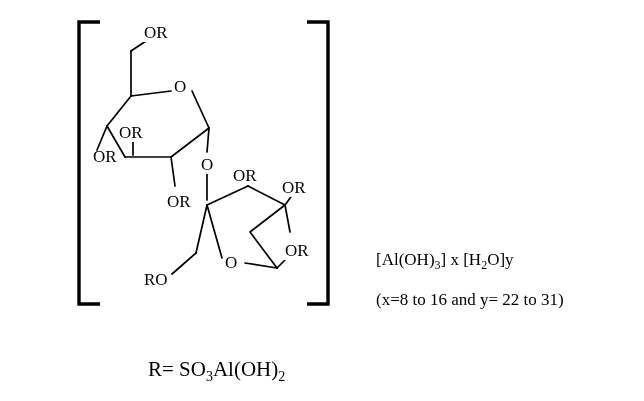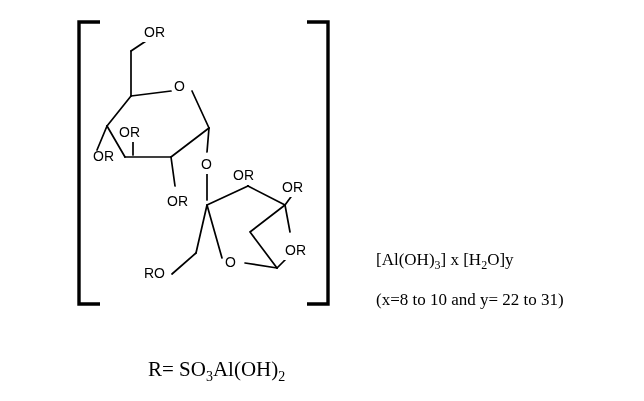--- a/index.html
+++ b/index.html
@@ -17,22 +17,22 @@
   }
   #structure-canvas {
     position: absolute;
     left: 0;
     top: 0;
     width: 644px;
     height: 401px;
   }
   .atom-label {
     position: absolute;
-    font-family: Liberation Sans, sans-serif;
-    font-size: 14px;
+    font-family: Liberation Serif, serif;
+    font-size: 17px;
     line-height: 19px;
     color: #000000;
     white-space: nowrap;
     background: #ffffff;
     padding: 0 1px;
   }
   .formula-text {
     position: absolute;
     font-family: Liberation Serif, serif;
     font-size: 17px;
@@ -133,23 +133,23 @@
 <div class="atom-label" style="left:166px; top:192px;">OR</div>
 
 <div class="atom-label" style="left:232px; top:166px;">OR</div>
 
 <div class="atom-label" style="left:281px; top:178px;">OR</div>
 
 <div class="atom-label" style="left:284px; top:241px;">OR</div>
 
 <div class="atom-label" style="left:224px; top:253px;">O</div>
 
-<div class="atom-label" style="left:143px; top:264px;">RO</div>
+<div class="atom-label" style="left:143px; top:270px;">RO</div>
 
 <div class="formula-text" id="formula-aloh">
   <span>[Al(OH)</span><sub>3</sub><span>] x [H</span><sub>2</sub><span>O]y</span>
 </div>
 
-<div class="formula-text" id="formula-range">(x=8 to 10 and y= 22 to 31)</div>
+<div class="formula-text" id="formula-range">(x=8 to 16 and y= 22 to 31)</div>
 
 <div class="formula-text" id="formula-rdef">
   <span>R= SO</span><sub>3</sub><span>Al(OH)</span><sub>2</sub>
 </div>
 
 </body></html>

